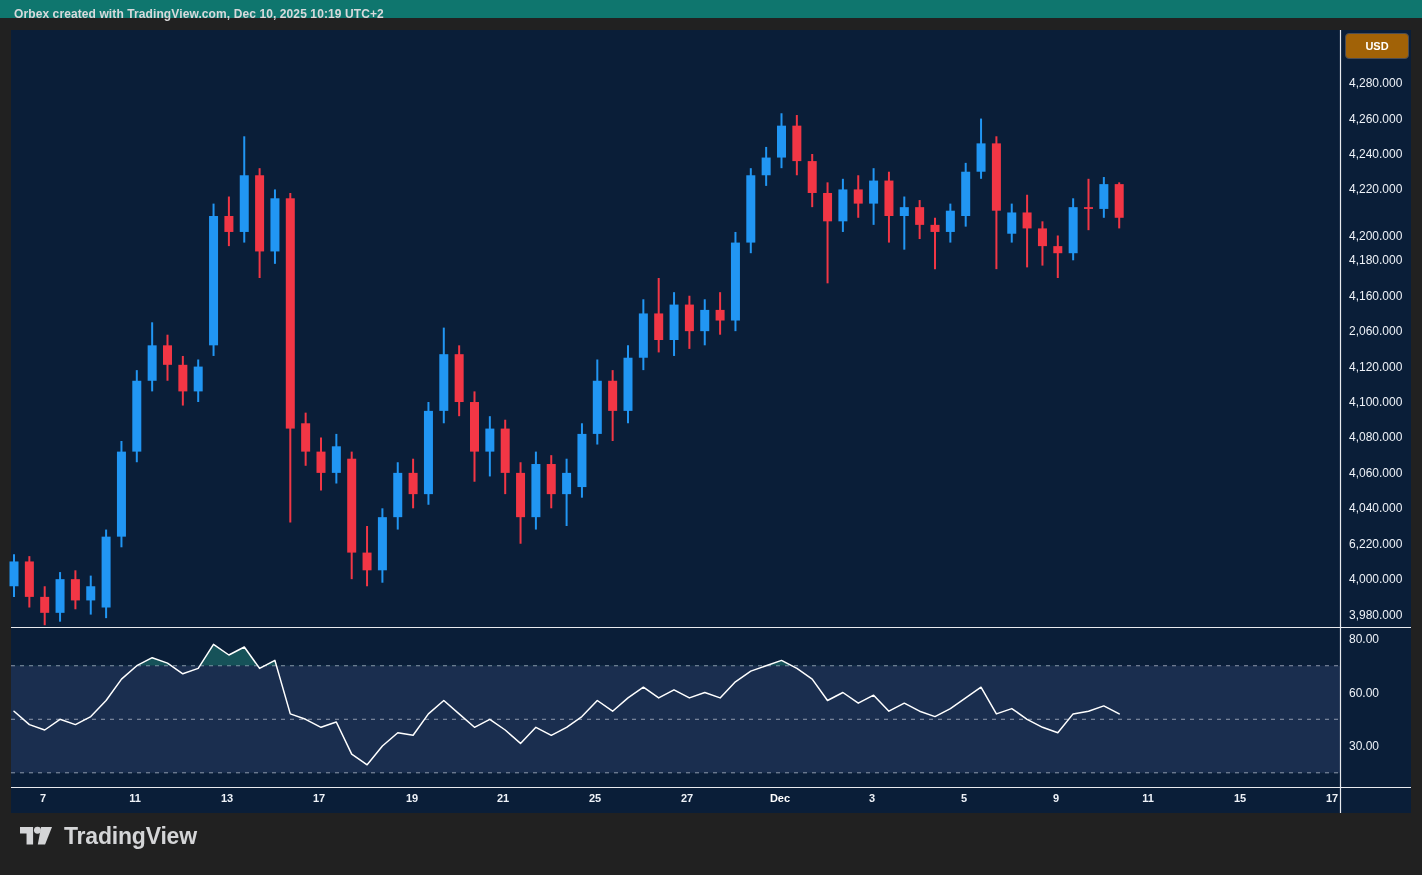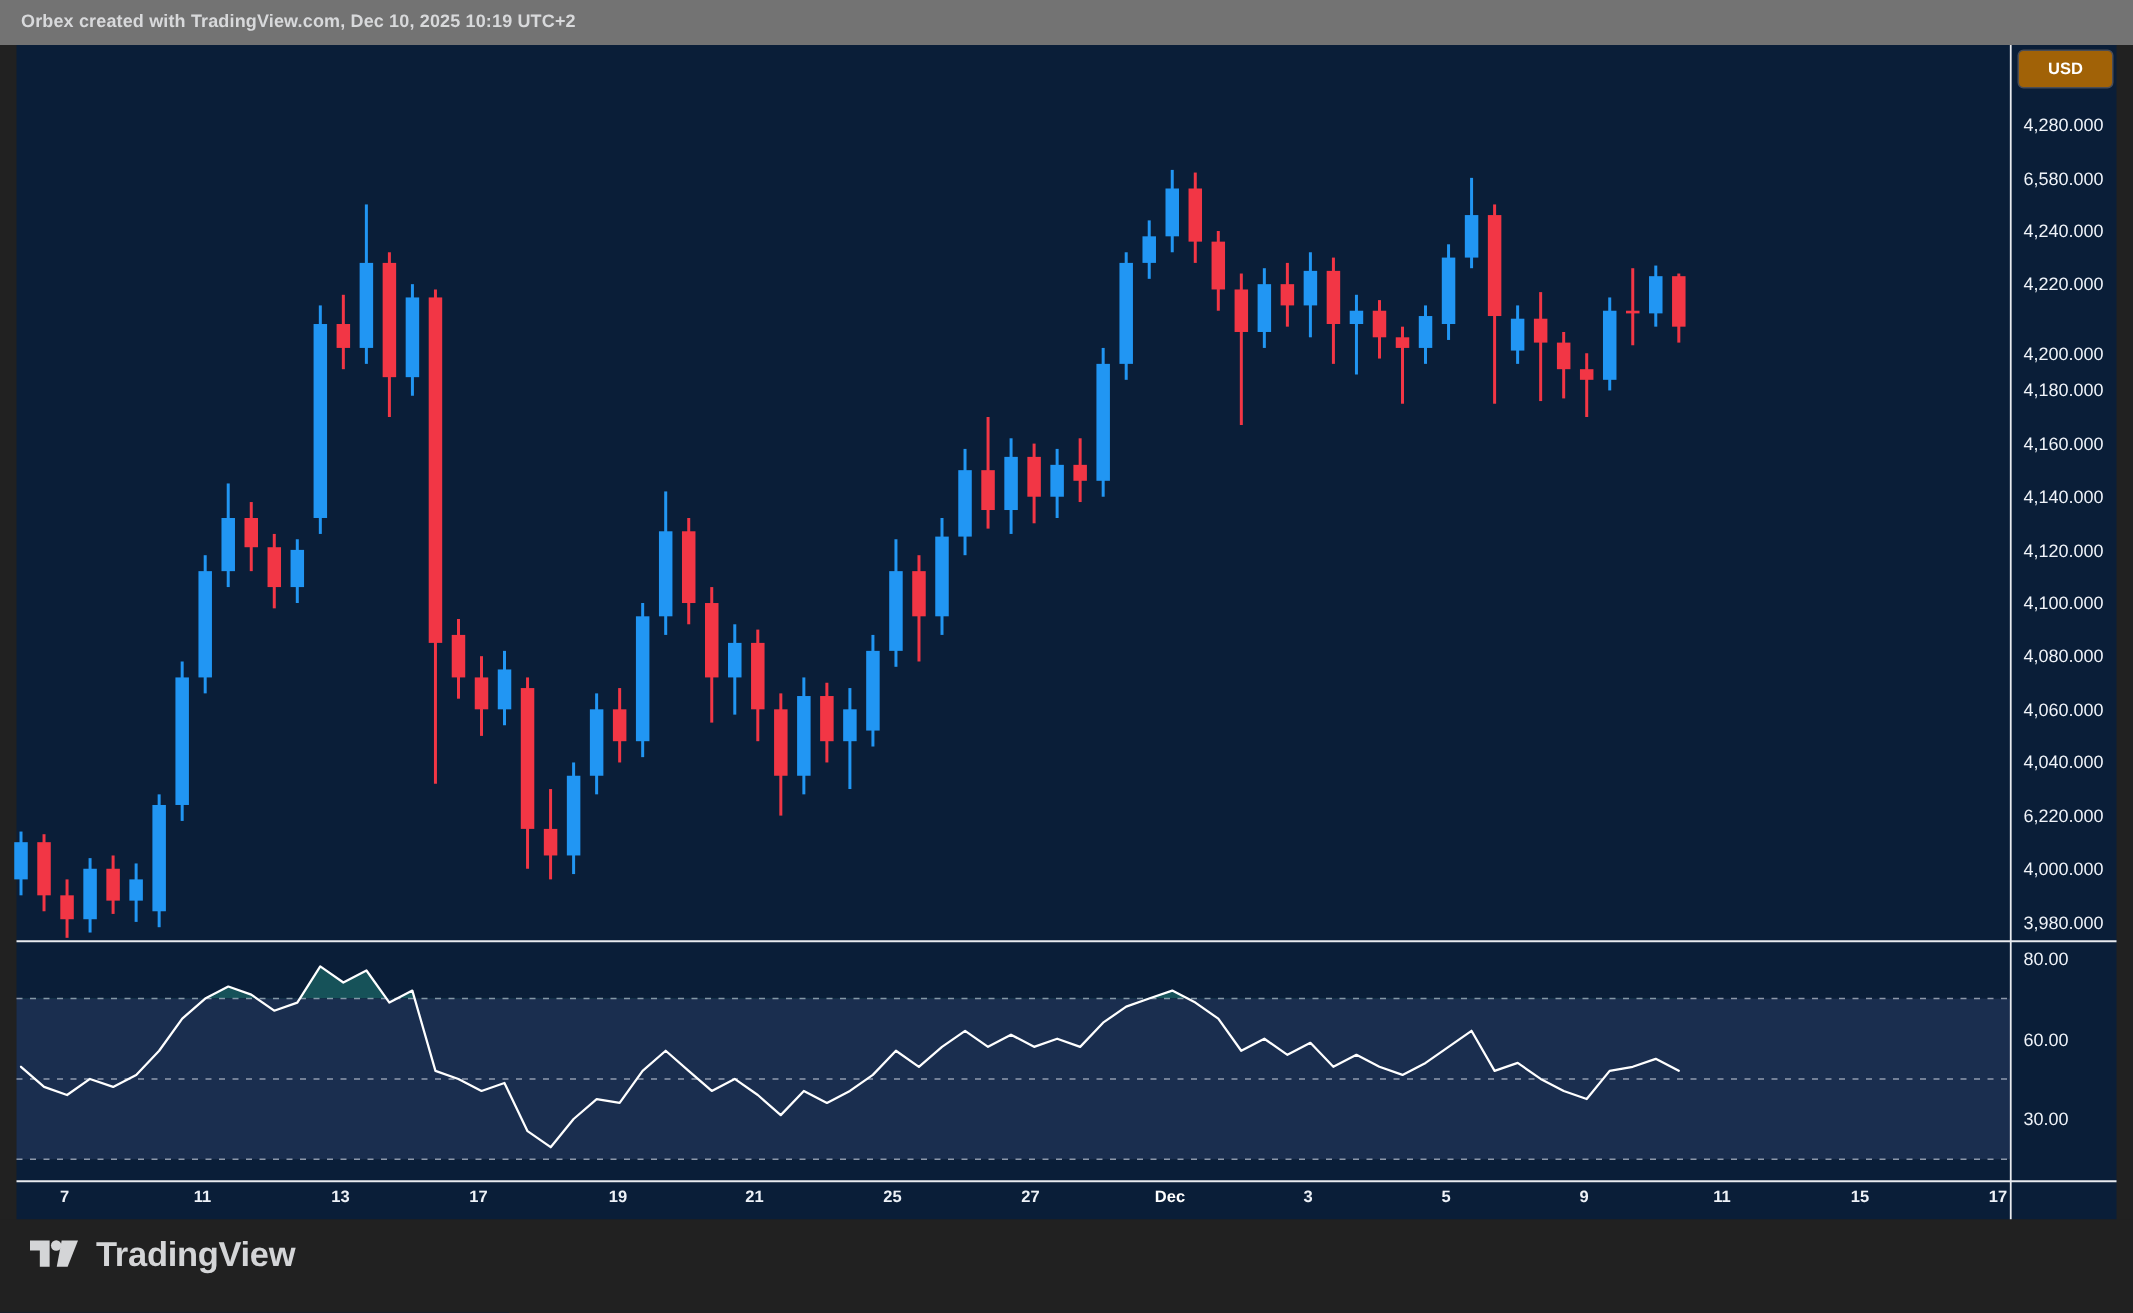--- a/index.html
+++ b/index.html
@@ -1,20 +1,20 @@
 <!DOCTYPE html>
 <html><head>
 <meta charset="utf-8">
 <style>
   html,body{margin:0;padding:0;}
   body{
     width:1422px;height:875px;background:#212121;overflow:hidden;position:relative;
     font-family:"Liberation Sans","DejaVu Sans",sans-serif;
   }
-  .header{position:absolute;left:0;top:0;width:1422px;height:30px;background:#737373;}
+  .header{position:absolute;left:0;top:0;width:1422px;height:18px;background:#0f766e;}
   .credit{position:absolute;left:14px;top:7px;font-size:12px;font-weight:700;color:#d8d9db;letter-spacing:.1px;}
   .panel{position:absolute;left:11px;top:30px;width:1400px;height:783px;background:#0a1e38;}
   #overlay{position:absolute;left:0;top:0;width:1422px;height:875px;pointer-events:none;}
   .scale-col{position:absolute;left:1340px;top:30px;width:71px;height:783px;}
   .axis-label{position:absolute;left:9px;font-size:12px;font-weight:400;color:#eef2f8;white-space:nowrap;line-height:16px;height:16px;}
   .time-row{position:absolute;left:11px;top:788px;width:1329px;height:25px;}
   .time-label{position:absolute;top:4px;width:60px;text-align:center;font-size:11px;font-weight:700;color:#eef2f8;}
   .time-label.em{font-weight:800;color:#ffffff;}
   .usd-btn{
     position:absolute;left:1345px;top:33px;width:62px;height:24px;background:#a16207;
@@ -195,27 +195,27 @@
       <line x1="1119.2" y1="182.35014836795253" x2="1119.2" y2="228.40949554896142" stroke="#f23645" stroke-width="2"></line>
       <rect x="1114.7" y="184.12166172106825" width="9" height="33.658753709198805" fill="#f23645"></rect>
     </g>
     <line x1="11" y1="627.5" x2="1411" y2="627.5" stroke="#e8eaee" stroke-width="1.2"></line>
     <line x1="11" y1="787.5" x2="1411" y2="787.5" stroke="#e8eaee" stroke-width="1.2"></line>
     <line x1="1340.5" y1="30" x2="1340.5" y2="813" stroke="#e8eaee" stroke-width="1.2"></line>
   </svg>
 
 <div class="scale-col" id="scale-col">
     <span class="axis-label" style="top: 45.1454px;">4,280.000</span>
-    <span class="axis-label" style="top: 80.5757px;">6,580.000</span>
+    <span class="axis-label" style="top: 80.5757px;">4,260.000</span>
     <span class="axis-label" style="top: 116.006px;">4,240.000</span>
     <span class="axis-label" style="top: 151.436px;">4,220.000</span>
     <span class="axis-label" style="top: 198px;">4,200.000</span>
     <span class="axis-label" style="top: 222.297px;">4,180.000</span>
     <span class="axis-label" style="top: 257.727px;">4,160.000</span>
-    <span class="axis-label" style="top: 293.157px;">4,140.000</span>
+    <span class="axis-label" style="top: 293.157px;">2,060.000</span>
     <span class="axis-label" style="top: 328.588px;">4,120.000</span>
     <span class="axis-label" style="top: 364.018px;">4,100.000</span>
     <span class="axis-label" style="top: 399.448px;">4,080.000</span>
     <span class="axis-label" style="top: 434.878px;">4,060.000</span>
     <span class="axis-label" style="top: 470.309px;">4,040.000</span>
     <span class="axis-label" style="top: 505.739px;">6,220.000</span>
     <span class="axis-label" style="top: 541.169px;">4,000.000</span>
     <span class="axis-label" style="top: 576.599px;">3,980.000</span>
     <span class="axis-label" style="top: 600.975px;">80.00</span>
     <span class="axis-label" style="top: 654.51px;">60.00</span>

